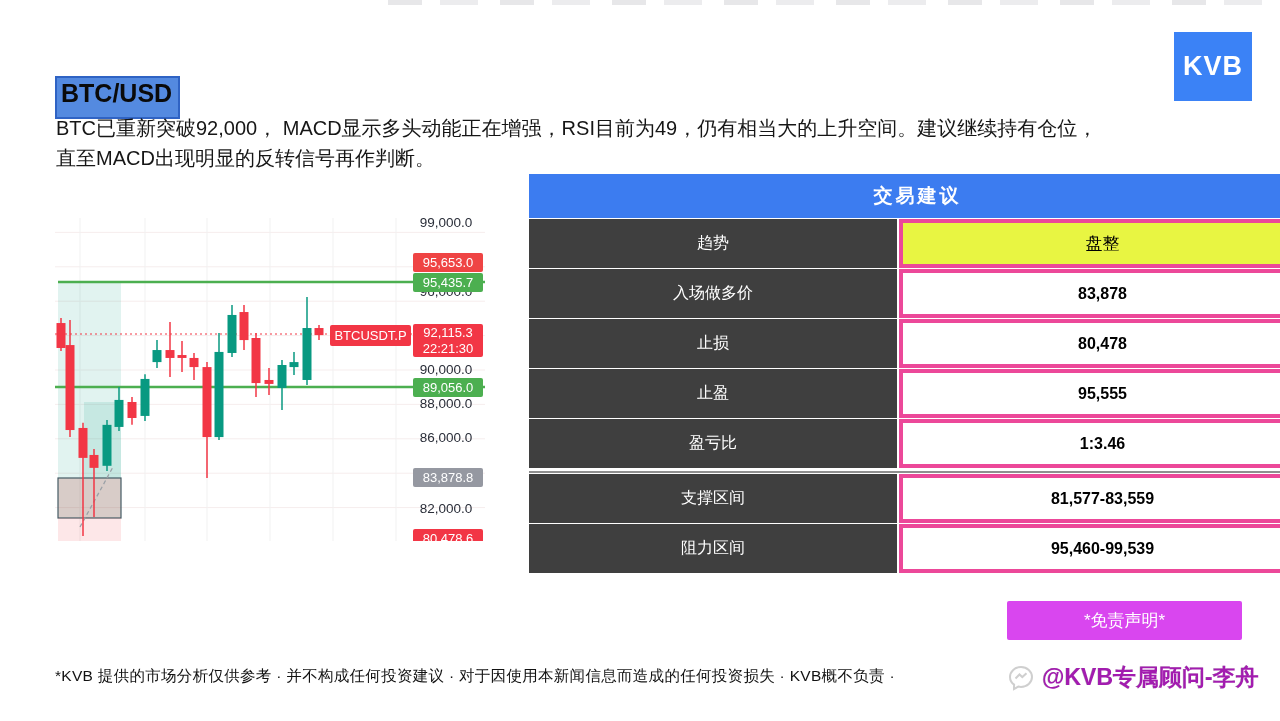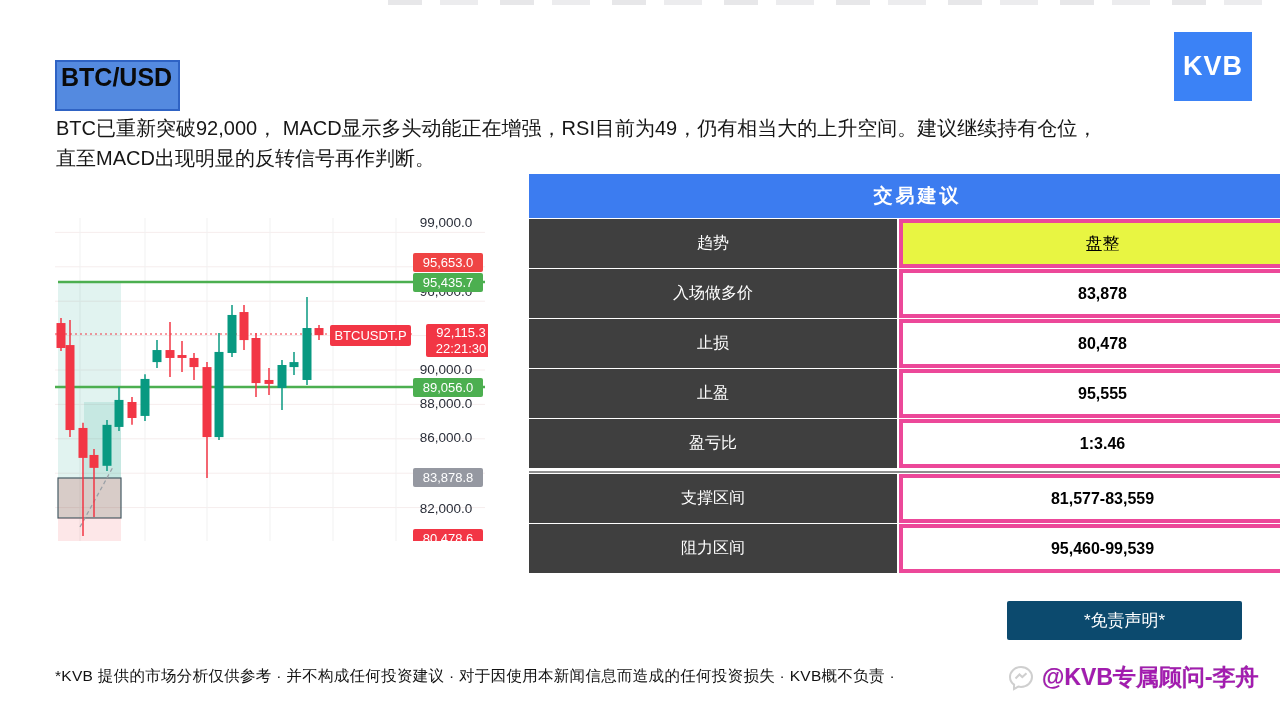--- a/index.html
+++ b/index.html
@@ -8,21 +8,21 @@
           font-family:"Liberation Sans",sans-serif;color:#111;}
 
   
   .top-dashes{position:absolute;left:388px;top:0;width:892px;height:5px;
     background:repeating-linear-gradient(90deg,#e7e7e9 0 34px,transparent 34px 52px,#ececee 52px 90px,transparent 90px 112px);}
 
   .kvb-logo{position:absolute;left:1174px;top:32px;width:78px;height:69px;background:#3b82f6;
     display:flex;align-items:center;justify-content:center;color:#fff;font-weight:bold;
     font-size:27px;letter-spacing:1px;}
 
-  .page-title{position:absolute;left:55px;top:60px;padding:1px 6px 17px 4px;
+  .page-title{position:absolute;left:55px;top:76px;padding:1px 6px 9px 4px;
     background:#548ae0;border:2px solid #2f63c4;color:#0a0a0a;font-size:25px;font-weight:bold;}
 
   .desc{position:absolute;left:56px;top:113px;width:1130px;font-size:20px;line-height:30px;color:#161616;}
 
   
   .chart-wrap{position:absolute;left:0;top:218px;width:502px;height:323px;overflow:hidden;}
   .chart-svg{position:absolute;left:0;top:0;}
   .price-axis{position:absolute;left:410px;top:218px;width:78px;height:323px;overflow:hidden;}
   .tick{position:absolute;left:0;width:72px;text-align:center;font-size:13.5px;color:#2a2e39;z-index:1;}
   .pbadge{position:absolute;left:3px;width:70px;text-align:center;font-size:13px;color:#fff;
@@ -36,21 +36,21 @@
   .tt-header{height:44px;background:#3c7cf0;color:#fff;font-size:19px;font-weight:bold;
     letter-spacing:3px;display:flex;align-items:center;justify-content:center;}
   .tt-row{display:flex;margin-top:1px;height:49px;border-radius:6px;}
   .tt-label{width:368px;background:#3f3f3f;color:#fff;font-size:16px;
     display:flex;align-items:center;justify-content:center;}
   .tt-gap{width:2px;background:#fff;}
   .tt-value{flex:1;background:#fff;border:4px solid #ec4899;color:#000;font-size:16px;font-weight:bold;
     display:flex;align-items:center;justify-content:center;}
   .tt-divider{height:2px;background:#8f8f8f;margin-top:3px;}
 
-  .disclaimer-btn{position:absolute;left:1007px;top:601px;width:235px;height:39px;background:#0c4a6e;
+  .disclaimer-btn{position:absolute;left:1007px;top:601px;width:235px;height:39px;background:#d946ef;
     color:#fff;font-size:17px;border:none;border-radius:2px;display:flex;align-items:center;
     justify-content:center;cursor:pointer;font-family:"Liberation Sans",sans-serif;}
 
   .footer-note{position:absolute;left:55px;top:666px;font-size:15.5px;color:#121212;letter-spacing:.3px;}
 
   .watermark{position:absolute;left:1006px;top:662px;display:flex;align-items:center;gap:6px;}
   .watermark-text{font-size:23px;font-weight:bold;color:#a21caf;
     text-shadow:1px 1px 0 #ffffff,-0.5px -0.5px 0 #bfbfbf;}
 </style>
 </head>
@@ -145,21 +145,21 @@
   <div class="sym-badge">BTCUSDT.P</div>
   <div class="price-axis" id="price-axis">
       <div class="tick" style="top: -3px;">99,000.0</div>
       <div class="tick" style="top: 66px;">96,000.0</div>
       <div class="tick" style="top: 144px;">90,000.0</div>
       <div class="tick" style="top: 178px;">88,000.0</div>
       <div class="tick" style="top: 212px;">86,000.0</div>
       <div class="tick" style="top: 283px;">82,000.0</div>
       <div class="pbadge" style="background: #ef4444; top: 34.5px;">95,653.0</div>
       <div class="pbadge" style="background: rgb(76, 175, 80); top: 54.5px;">95,435.7</div>
-      <div class="pbadge two" style="background: rgb(242, 54, 69); top: 106px; margin-left: 13px;">92,115.3<div>22:21:30</div></div>
+      <div class="pbadge two" style="background: rgb(242, 54, 69); top: 106px;">92,115.3<div>22:21:30</div></div>
       <div class="pbadge" style="background: rgb(76, 175, 80); top: 159.5px;">89,056.0</div>
       <div class="pbadge" style="background: rgb(149, 152, 161); top: 249.5px;">83,878.8</div>
       <div class="pbadge" style="background: rgb(242, 54, 69); top: 310.5px;">80,478.6</div>
     </div>
 
   <div class="trade-table">
     <div class="tt-header" style="background: rgb(60, 124, 240);">交易建议</div>
 
     <div class="tt-row">
       <div class="tt-label">趋势</div>

